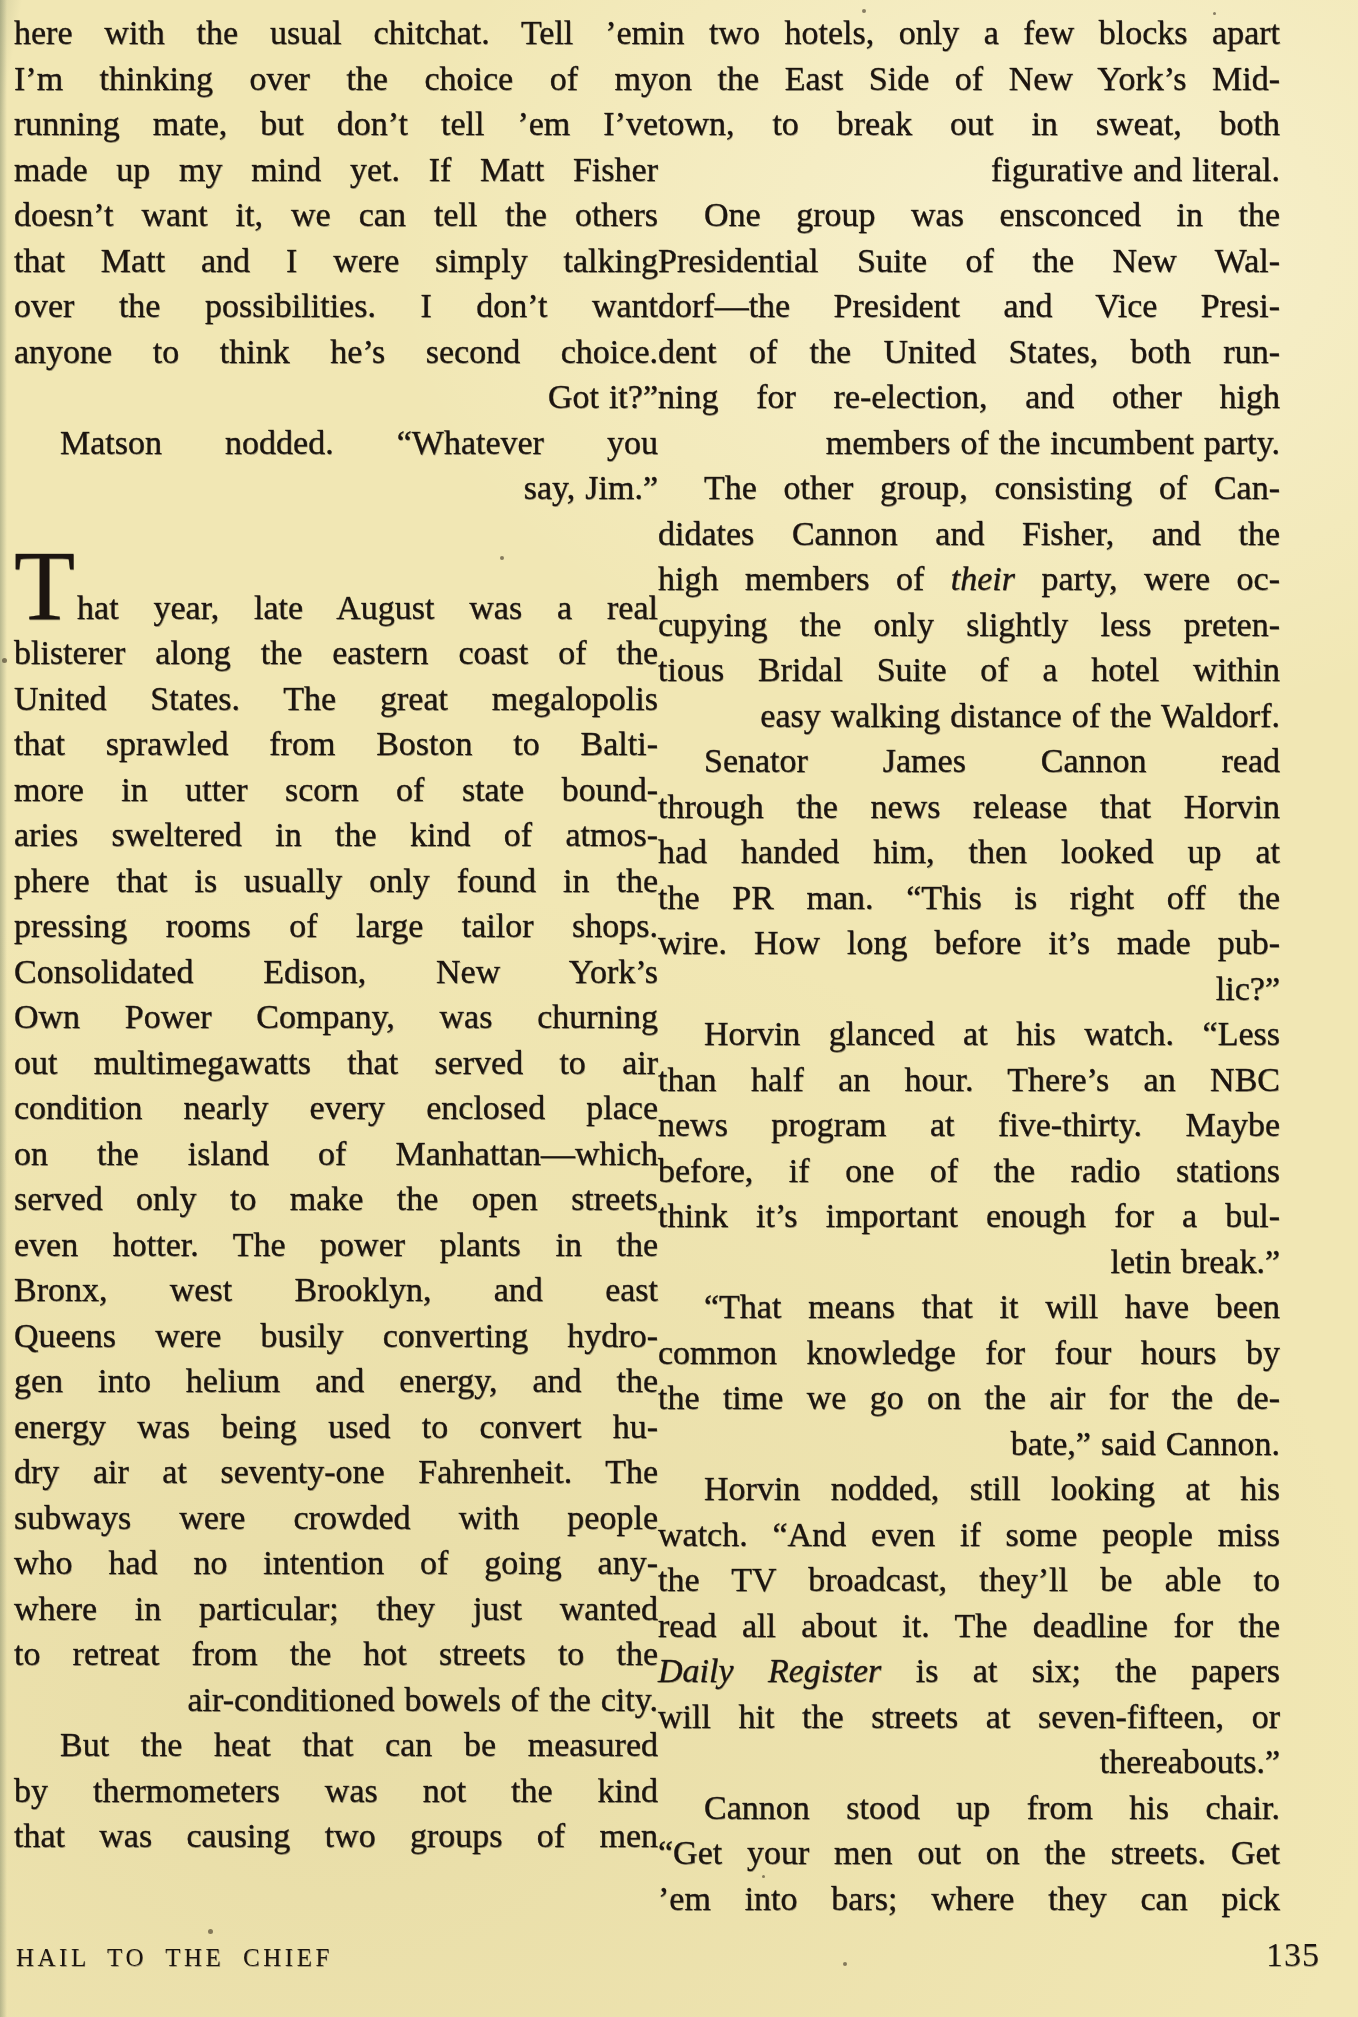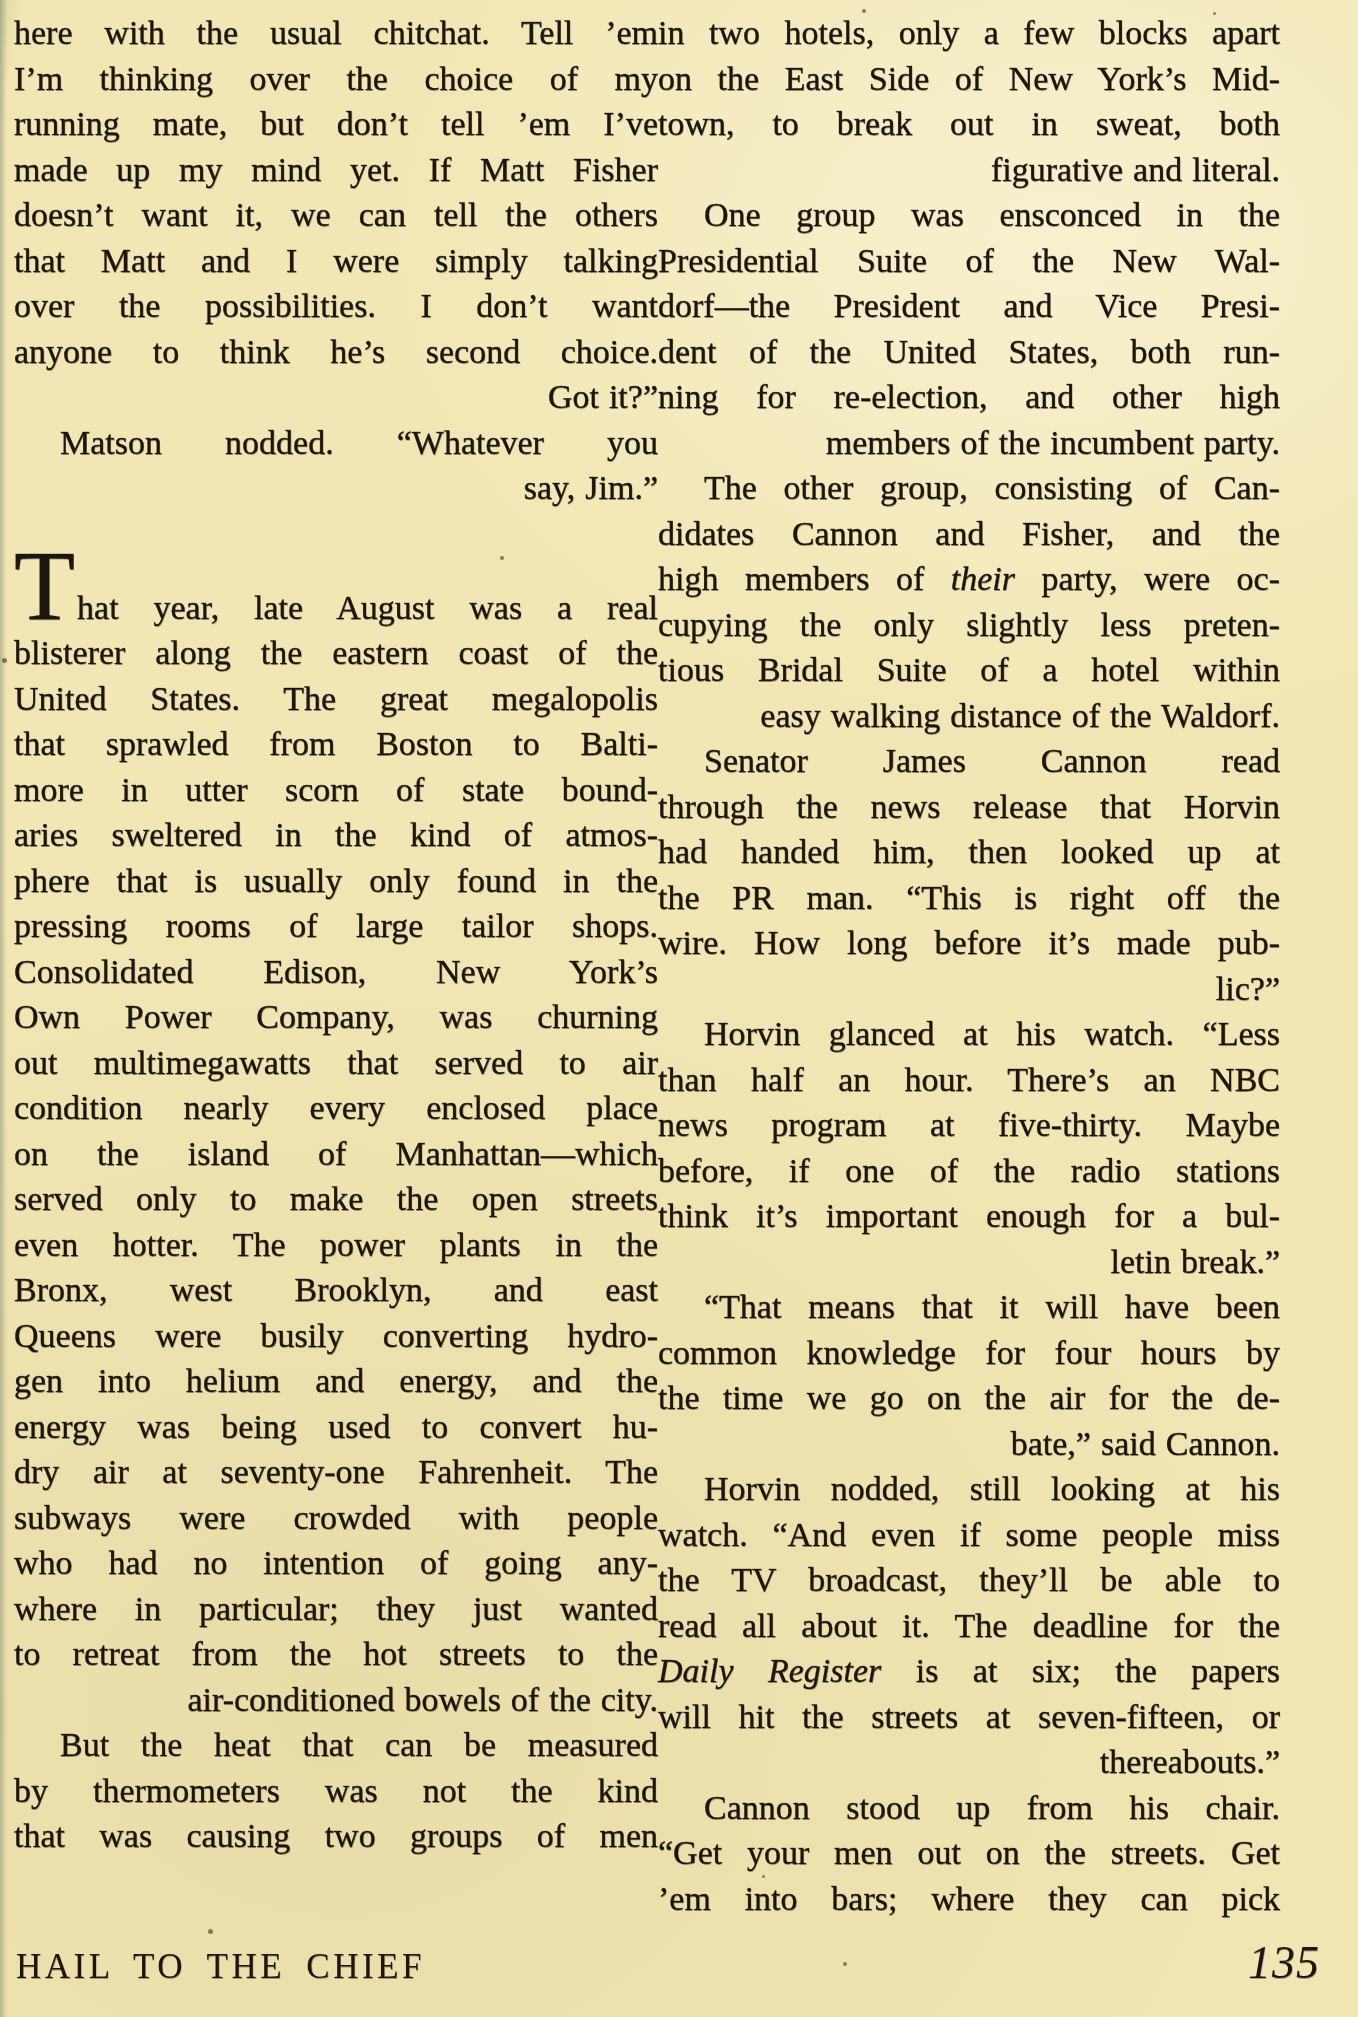--- a/index.html
+++ b/index.html
@@ -26,24 +26,24 @@
     text-shadow:0.6px 0.6px 0 rgba(25,18,12,0.35), -0.3px 0 0 rgba(25,18,12,0.22);
     -webkit-text-stroke:0.3px rgba(28,21,16,0.75);
   }
   .line.nojust{text-align:right;text-align-last:auto;}
   .line.indent{text-indent:46px;}
   .line.gap{margin-top:74px;}
   .dropcap{font-size:100px;line-height:0;letter-spacing:2px;}
   em{font-style:italic;}
   .footer{position:absolute;left:16px;right:38px;top:1936px;
     display:flex;justify-content:space-between;align-items:baseline;}
-  .running-title{font-size:35px;letter-spacing:3.5px;word-spacing:9px;
+  .running-title{font-size:25px;letter-spacing:3.5px;word-spacing:9px;
     text-shadow:0.6px 0.6px 0 rgba(25,18,12,0.35);font-family:Liberation Serif, serif;}
-  .page-number{font-size:46px;letter-spacing:1px;
-    text-shadow:0.6px 0.6px 0 rgba(25,18,12,0.35);font-style:italic;}
+  .page-number{font-size:34px;letter-spacing:1px;
+    text-shadow:0.6px 0.6px 0 rgba(25,18,12,0.35);}
   .speck{position:absolute;background:rgba(45,34,22,0.55);border-radius:50%;}
 </style>
 </head>
 <body style="--paper: #f1e7b4; --ink: #1c1510;">
 
 <div class="edge"></div>
 
 <div class="cols">
   <div class="col col-left" id="col-left">
       <div class="line">here with the usual chitchat. Tell ’em</div>

